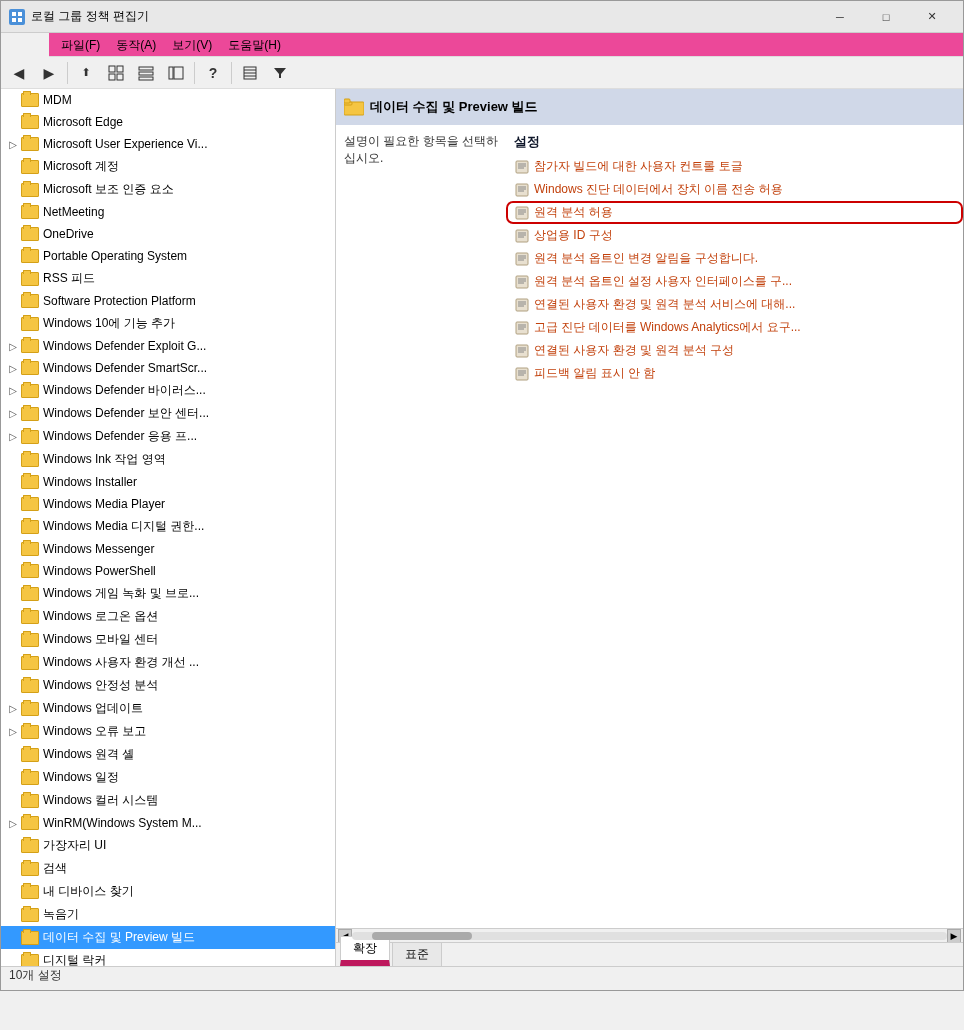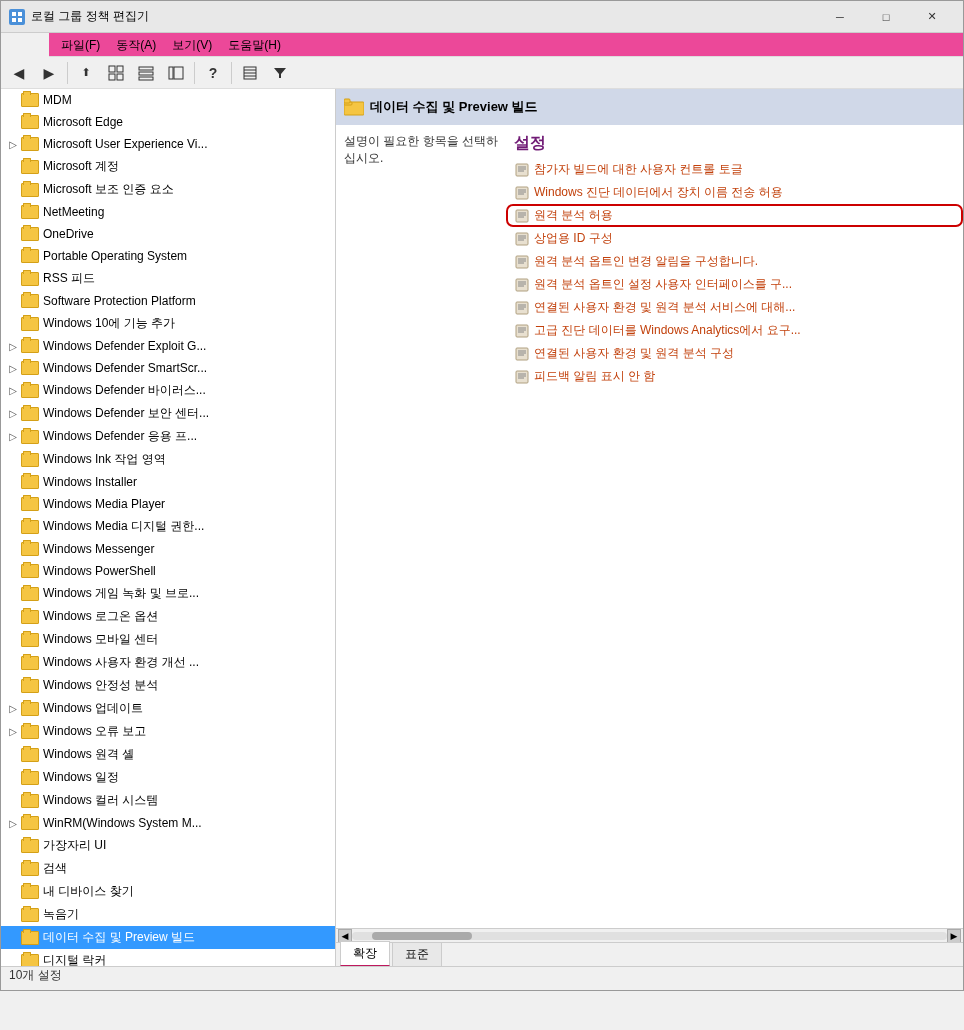--- a/index.html
+++ b/index.html
@@ -151,23 +151,23 @@
       color: #333;
       flex-shrink: 0;
     }
     .right-settings {
       flex: 1;
       overflow-y: auto;
       padding: 4px 0;
     }
     .settings-header {
       padding: 4px 8px;
-      font-size: 16px;
+      font-size: 13px;
       font-weight: bold;
-      color: #701a75;
+      color: #0f172a;
     }
     .setting-item {
       display: flex;
       align-items: center;
       padding: 3px 8px;
       gap: 4px;
       cursor: pointer;
       font-size: 12px;
       color: #c2410c;
     }
@@ -250,21 +250,21 @@
       padding: 3px 12px;
       border: 1px solid #ccc;
       border-bottom: none;
       background: #e8e8e8;
       font-size: 12px;
       cursor: pointer;
       margin-right: 2px;
     }
     .tab.active {
       background: white;
-      border-bottom: 1px solid #be185d;
+      border-bottom: 6px solid #be185d;
     }
     .scrollbar-h {
       height: 14px;
       background: #f0f0f0;
       border-top: 1px solid #ccc;
       display: flex;
       align-items: center;
       padding: 0 2px;
     }
     .scrollbar-track {

